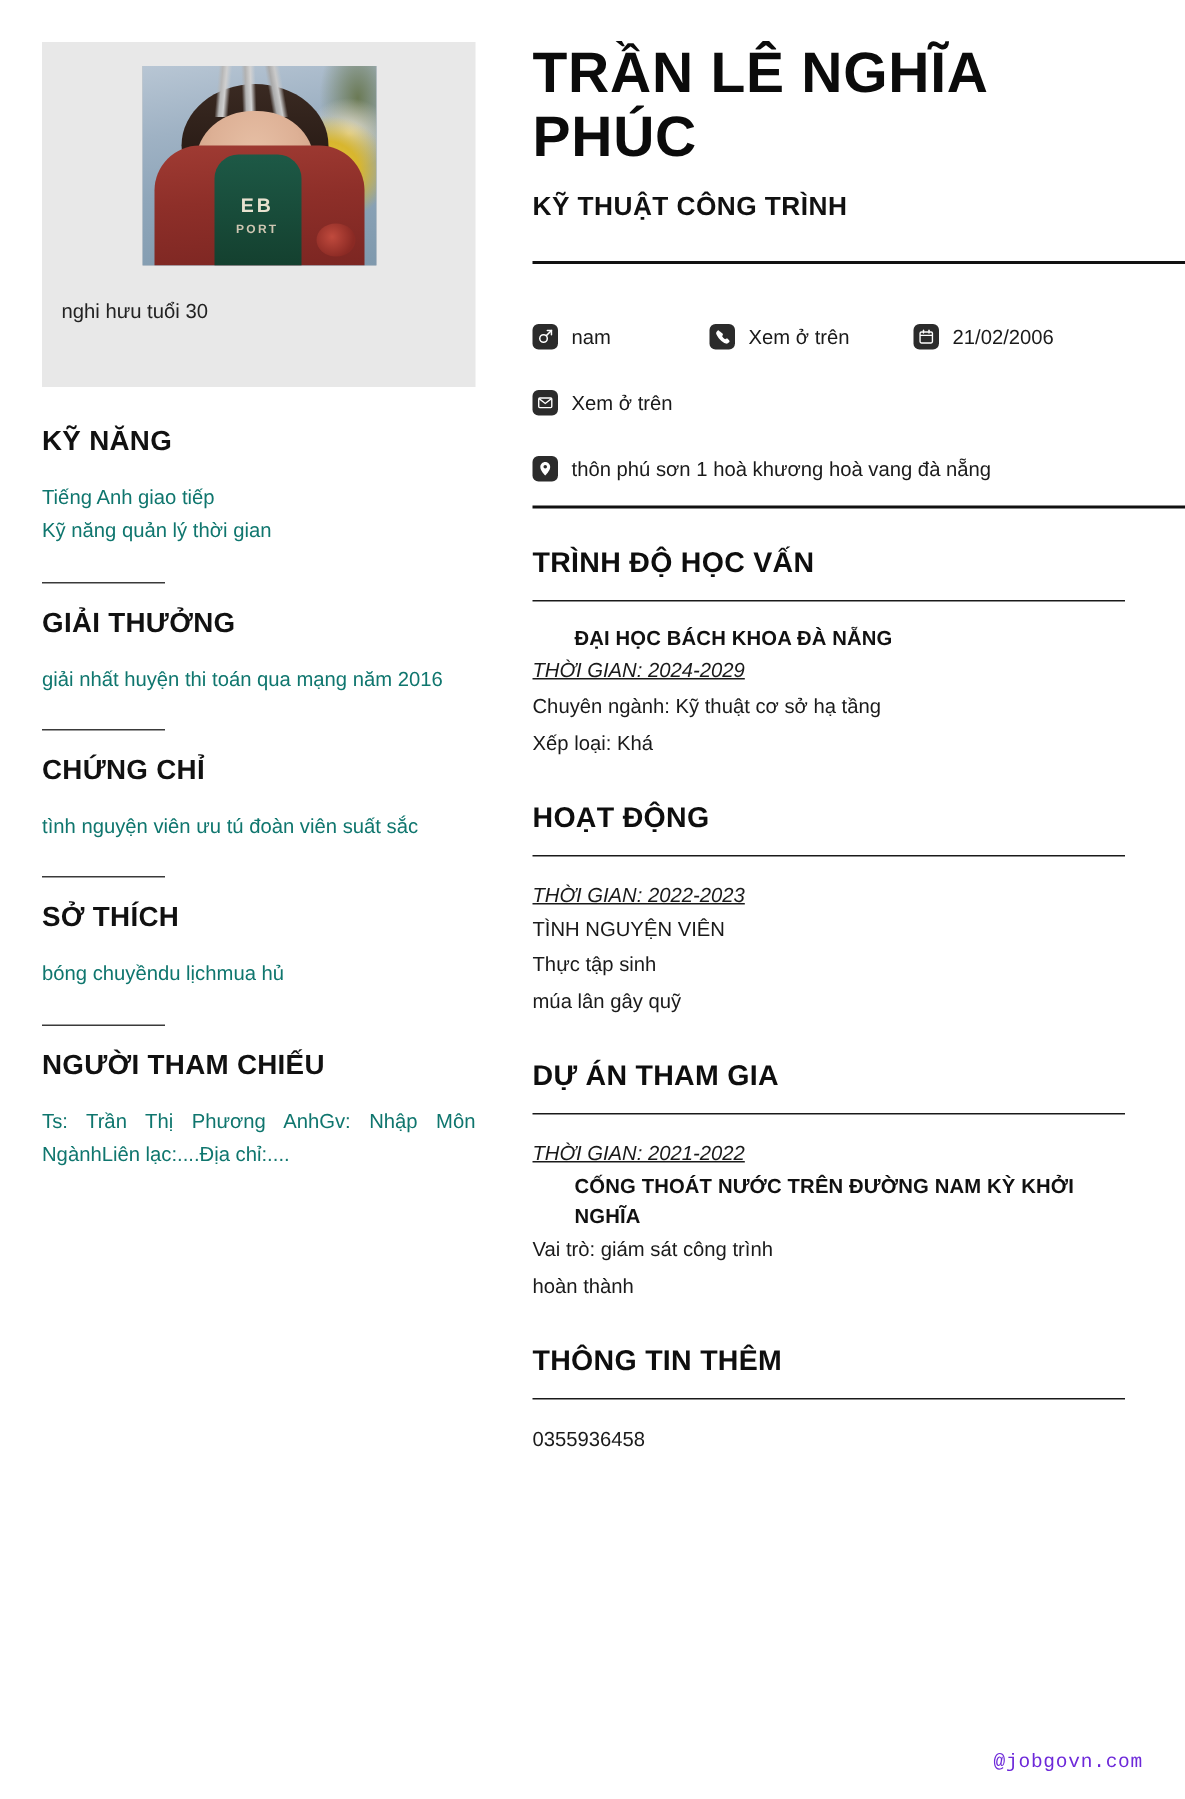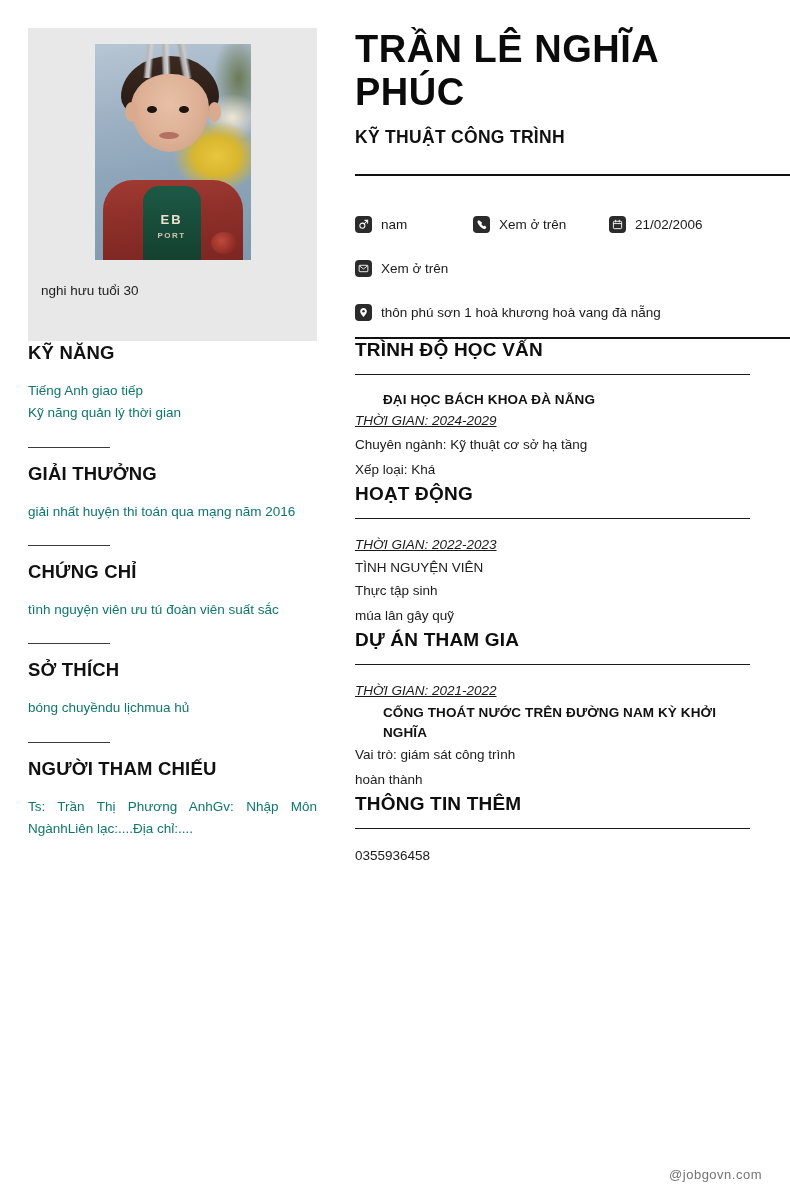--- a/index.html
+++ b/index.html
@@ -30,21 +30,21 @@
 
   .photo-card {
     background: #e8e8e8;
     width: 289px;
     padding: 16px 0 40px 0;
     text-align: center;
   }
 
   .photo-frame {
     width: 156px;
-    height: 216px;
+    height: 133px;
     margin: 0 auto;
     overflow: hidden;
     position: relative;
     background: #9aa7b4;
   }
 
   
   .photo-bg {
     position: absolute;
     inset: 0;
@@ -145,21 +145,21 @@
 
   .photo-caption {
     margin-top: 22px;
     font-size: 13.5px;
     color: #222;
     text-align: left;
     padding-left: 13px;
     line-height: 1.4;
   }
 
-  .side-section { }
+  .side-section { margin-top: 24px; }
 
   .side-divider {
     width: 82px;
     height: 0;
     border-top: 1px solid #3a3a3a;
     margin: 22px 0 14px 0;
   }
 
   .side-heading {
     font-size: 18.5px;
@@ -237,21 +237,21 @@
     border-radius: 4px;
     margin-right: 9px;
     flex: 0 0 17px;
     position: relative;
     display: flex;
     align-items: center;
     justify-content: center;
   }
   .ci svg { display: block; }
 
-  .section { }
+  .section { margin-top: 26px; }
 
   .sec-heading {
     font-size: 19px;
     font-weight: bold;
     letter-spacing: 0.2px;
     color: #0e0e0e;
   }
 
   .sec-rule {
     width: 395px;
@@ -288,23 +288,23 @@
   .e-plain {
     font-size: 13.5px;
     color: #1a1a1a;
     line-height: 1.6;
   }
 
   .watermark {
     position: absolute;
     right: 28px;
     bottom: 17px;
-    font-family: Liberation Sans, sans-serif;
+    font-family: Liberation Mono, monospace;
     font-size: 13px;
-    color: #737373;
+    color: #6d28d9;
     letter-spacing: 0.5px;
   }
 </style>
 </head>
 <body>
 
 <div class="cv-root">
 
   <div class="sidebar">
 

